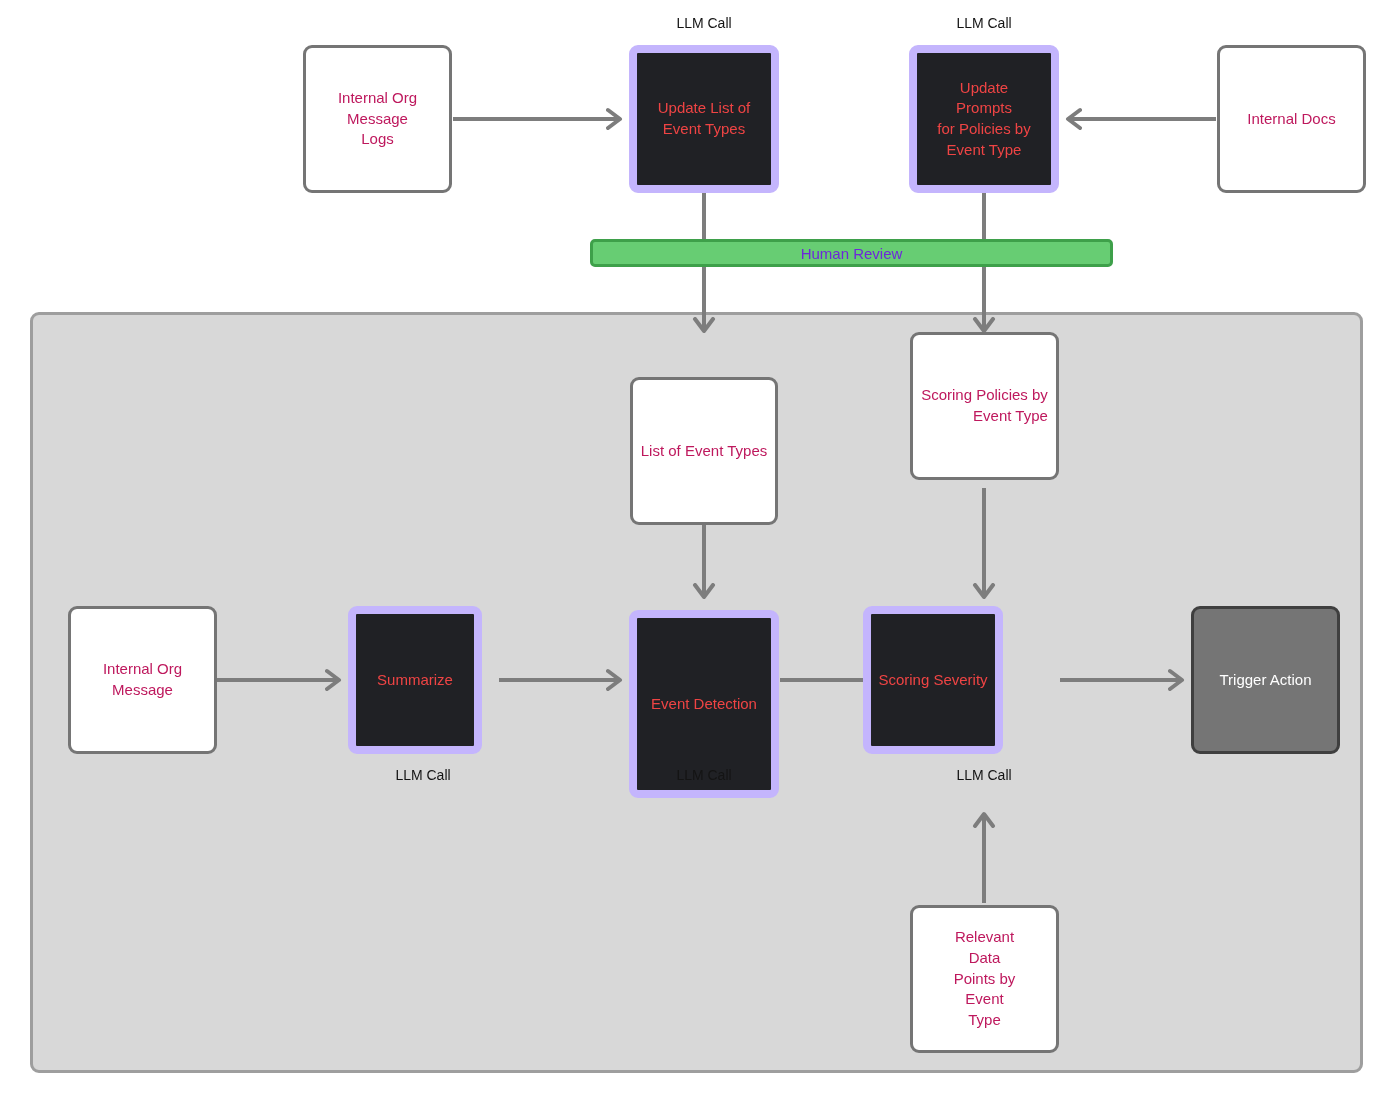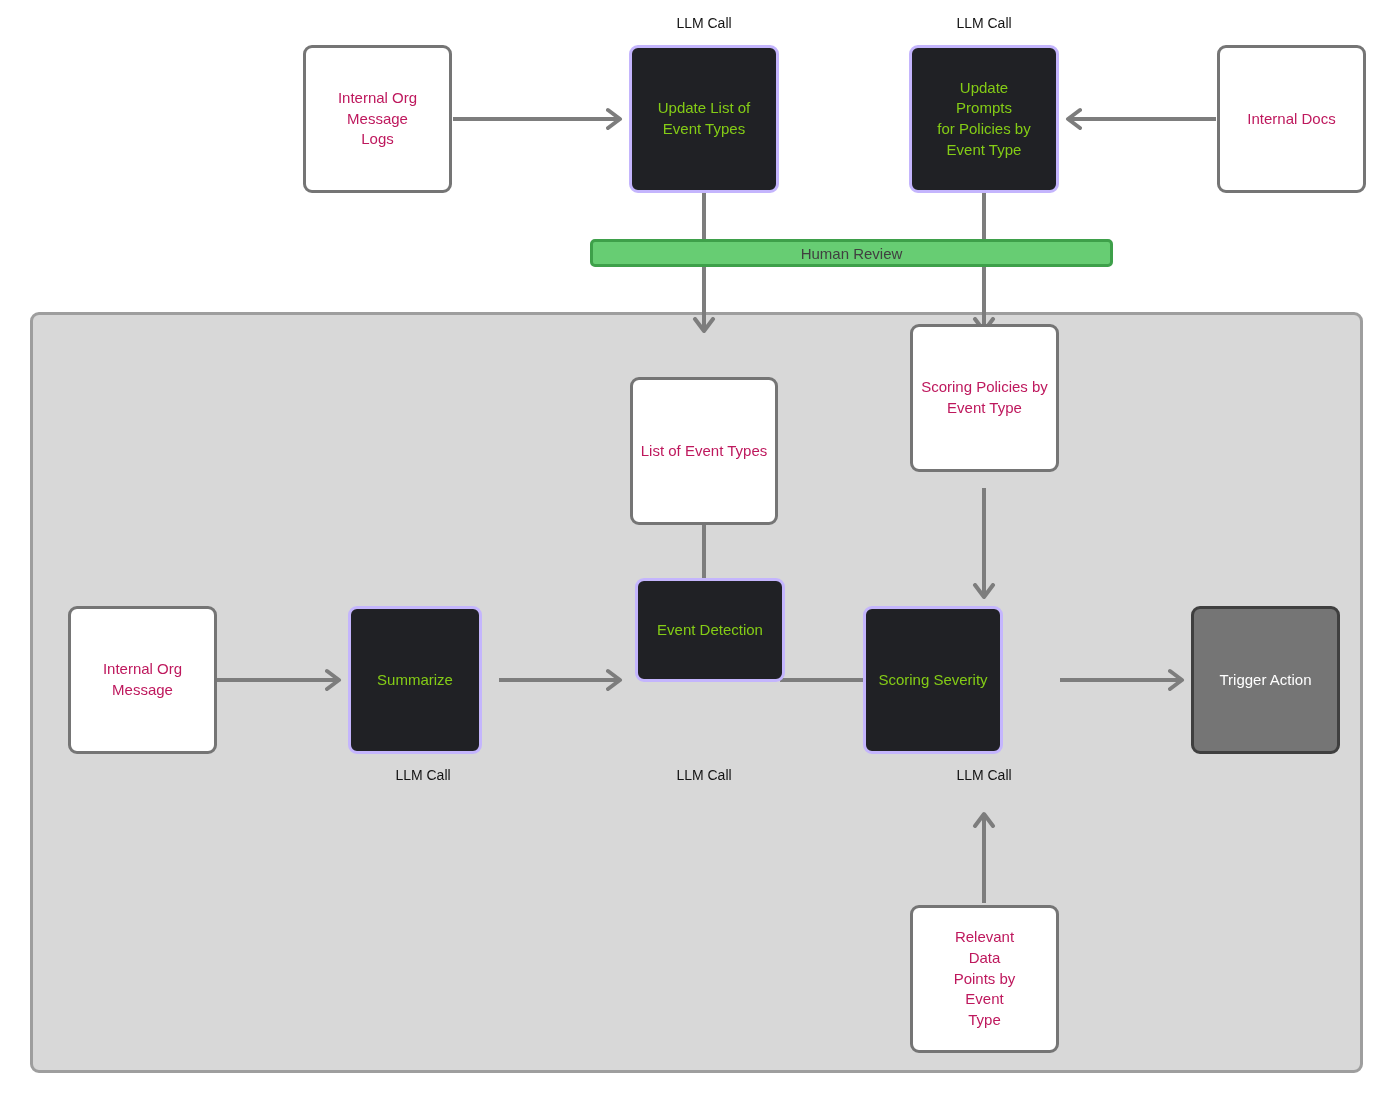--- a/index.html
+++ b/index.html
@@ -44,22 +44,22 @@
     line-height: 1.38;
     white-space: pre-line;
   }
   .node.white {
     background: #ffffff;
     border: 3px solid #757575;
     color: #be185d;
   }
   .node.dark {
     background: #202125;
-    border: 3px solid #c4b5fd;
-    color: #84cc16;
+    border: 8px solid #c4b5fd;
+    color: #ef4444;
   }
   .node.gray {
     background: #757575;
     border: 3px solid #3f3f3f;
     color: #ffffff;
   }
   .annotation {
     position: absolute;
     width: 160px;
     text-align: center;
@@ -73,21 +73,21 @@
     width: 523px;
     height: 28px;
     background: #67cd73;
     border: 3px solid #3ea04a;
     border-radius: 5px;
     box-sizing: border-box;
     display: flex;
     align-items: center;
     justify-content: center;
     font-size: 15px;
-    color: #404040;
+    color: #6d28d9;
   }
 </style>
 </head>
 <body>
 
 <div class="canvas">
 
   <div class="container-box"></div>
 
   <svg class="arrows" width="1400" height="1103" viewBox="0 0 1400 1103">
@@ -120,27 +120,27 @@
   <div class="node dark" style="left: 629px; top: 45px; width: 150px; height: 148px; padding: 0 11px;">Update List of
 Event Types</div>
   <div class="node dark" style="left: 909px; top: 45px; width: 150px; height: 148px; padding: 0 20px;">Update Prompts
 for Policies by
 Event Type</div>
   <div class="node white" style="left: 1217px; top: 45px; width: 149px; height: 148px; padding: 8px 10px;">Internal Docs</div>
 
   <div class="human-review">Human Review</div>
 
   <div class="node white" style="left: 630px; top: 340px; width: 148px; height: 148px; padding: 0 6px; margin-top: 37px;">List of Event Types</div>
-  <div class="node white" style="left: 910px; top: 324px; width: 149px; height: 148px; padding: 0 6px;">Scoring Policies by
+  <div class="node white" style="left: 910px; top: 332px; width: 149px; height: 148px; padding: 0 6px; text-align: right;">Scoring Policies by
 Event Type</div>
 
   <div class="node white" style="left: 68px; top: 606px; width: 149px; height: 148px; padding: 0 28px;">Internal Org
 Message</div>
   <div class="node dark" style="left: 348px; top: 606px; width: 134px; height: 148px;">Summarize</div>
-  <div class="node dark" style="left: 629px; top: 578px; width: 150px; height: 104px; margin-left: 6px;">Event Detection</div>
+  <div class="node dark" style="left: 629px; top: 610px; width: 150px; height: 188px;">Event Detection</div>
   <div class="node dark" style="left: 863px; top: 606px; width: 140px; height: 148px;">Scoring Severity</div>
   <div class="node gray" style="left: 1191px; top: 606px; width: 149px; height: 148px;">Trigger Action</div>
 
   <div class="annotation" style="left: 343px; top: 767px;">LLM Call</div>
   <div class="annotation" style="left: 624px; top: 767px;">LLM Call</div>
   <div class="annotation" style="left: 904px; top: 767px;">LLM Call</div>
 
   <div class="node white" style="left: 910px; top: 905px; width: 149px; height: 148px; padding: 0 38px;">Relevant Data
 Points by Event
 Type</div>

